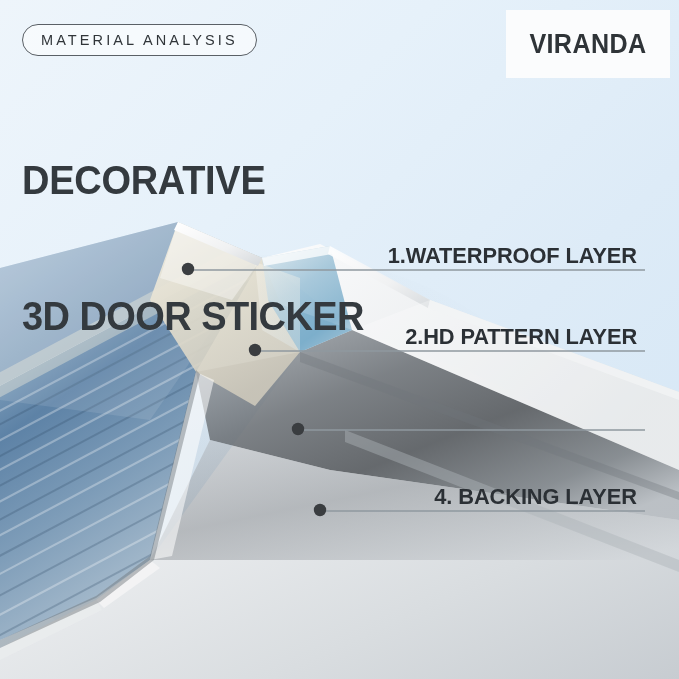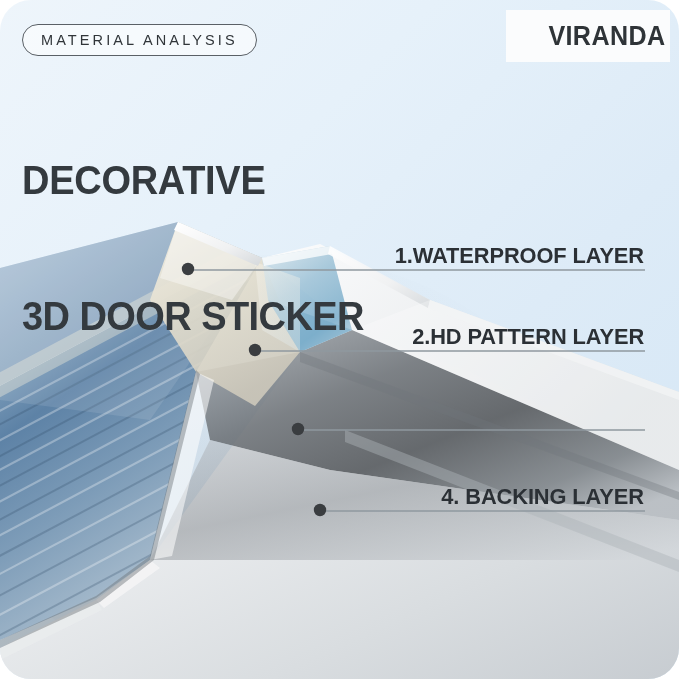--- a/index.html
+++ b/index.html
@@ -7,21 +7,20 @@
     padding: 0;
     background: #ffffff;
   }
   #stage {
     position: relative;
     width: 679px;
     height: 679px;
     overflow: hidden;
     font-family: "Liberation Sans", sans-serif;
     background: linear-gradient(135deg, #eef5fb 0%, #e6f1fa 32%, #ddebf7 62%, #d4e6f5 100%);
-    border-radius: 31px;
   }
 
   
   .badge {
     position: absolute;
     left: 22px;
     top: 24px;
     height: 30px;
     padding: 0 18px;
     display: flex;
@@ -34,25 +33,25 @@
     color: #303539;
     font-weight: 400;
     white-space: nowrap;
   }
 
   .logo-box {
     position: absolute;
     left: 506px;
     top: 10px;
     width: 164px;
-    height: 52px;
+    height: 68px;
     background: #fbfcfd;
     display: flex;
     align-items: center;
-    justify-content: flex-end;
+    justify-content: center;
   }
   .logo-text {
     font-size: 27px;
     font-weight: bold;
     letter-spacing: 0.4px;
     color: #2f3438;
     transform: scaleX(0.93);
   }
 
   .title {
@@ -69,21 +68,21 @@
     white-space: pre;
   }
   .title .l2 { letter-spacing: -0.6px; }
 
   
   #art { position: absolute; left: 0; top: 0; width: 679px; height: 679px; }
 
   
   .callout {
     position: absolute;
-    right: 35px;
+    right: 42px;
     text-align: right;
     white-space: nowrap;
   }
   .callout .ctext {
     font-size: 22.5px;
     font-weight: bold;
     color: #2b3035;
     letter-spacing: -0.1px;
     transform: scaleX(0.97);
     transform-origin: right bottom;

